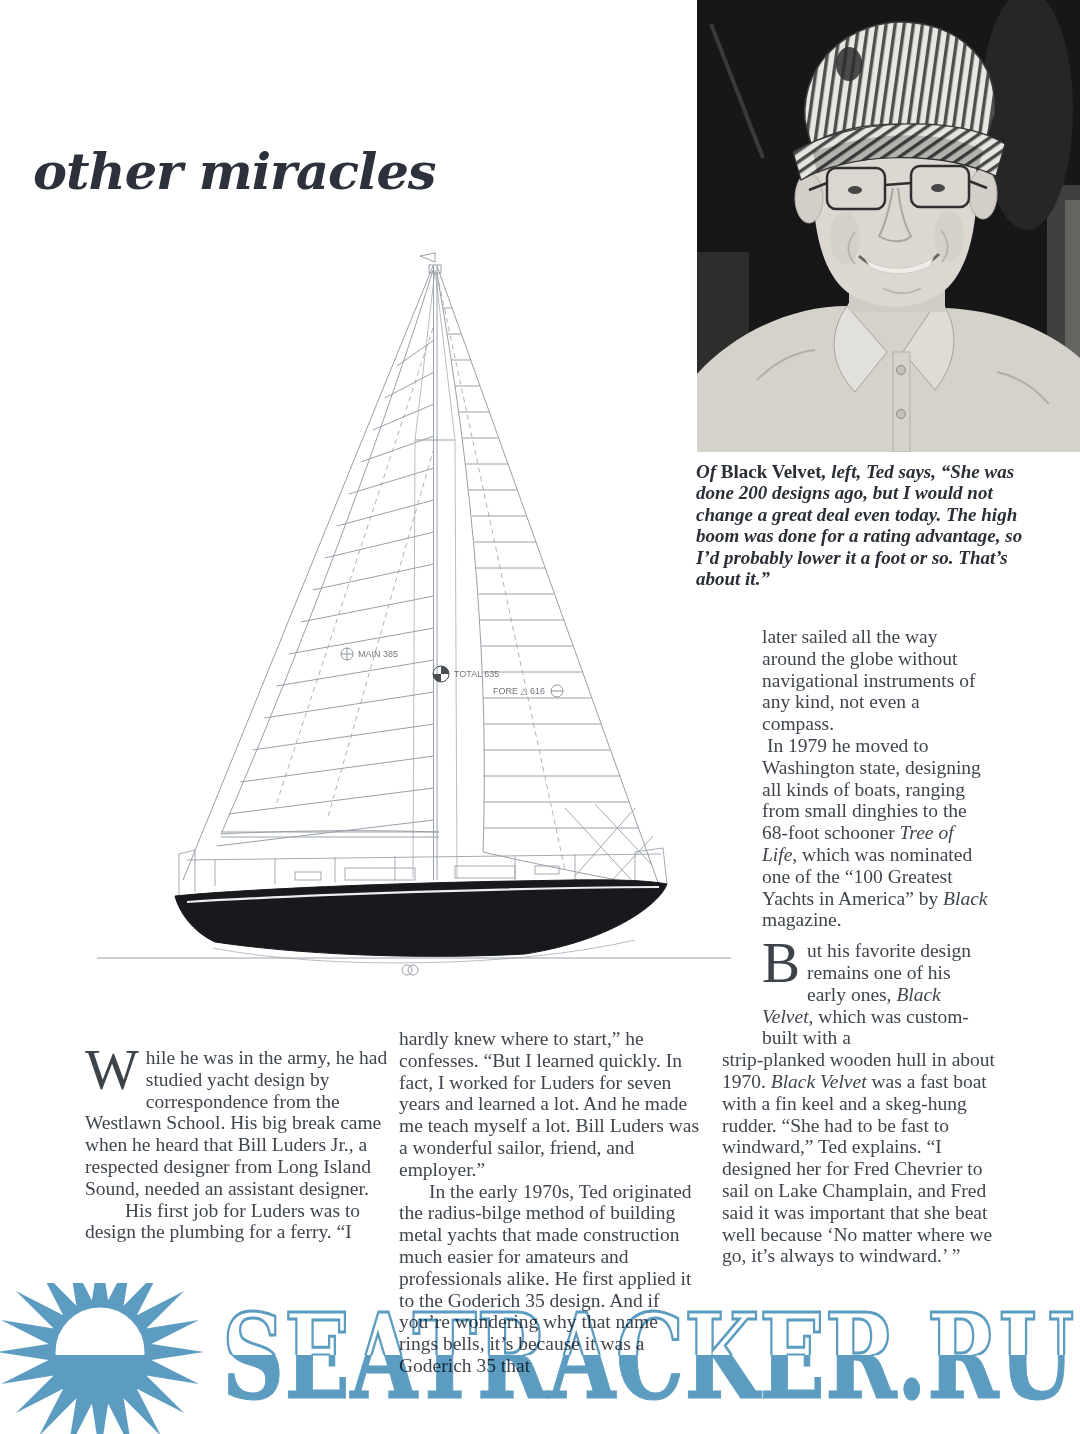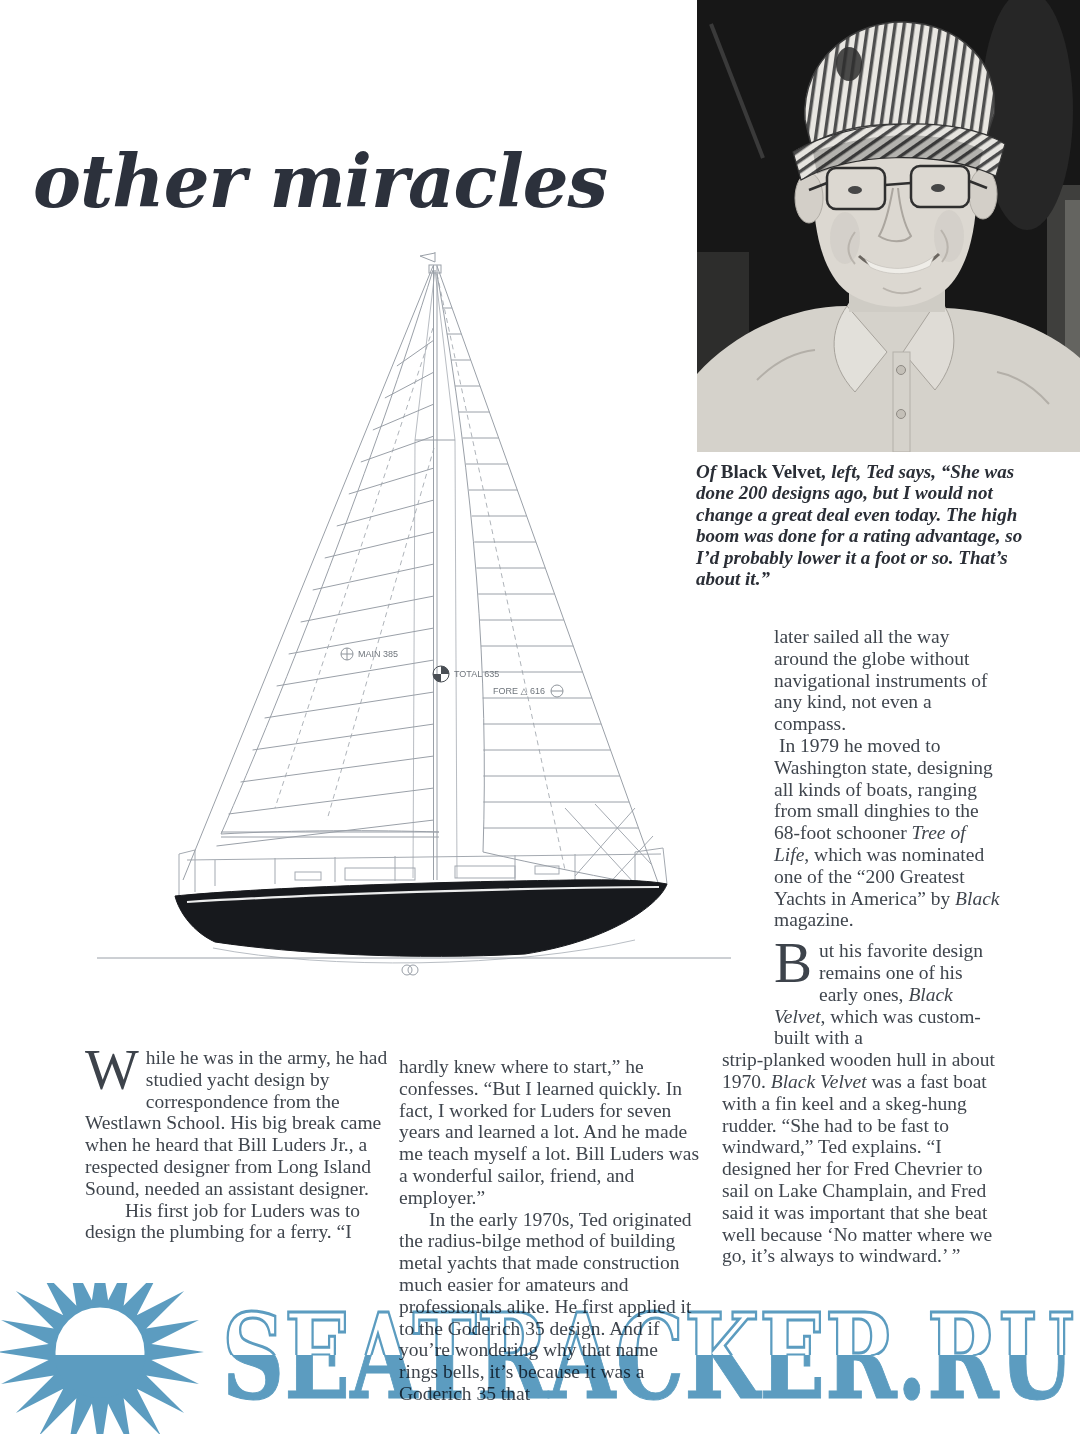--- a/index.html
+++ b/index.html
@@ -4,35 +4,35 @@
 <style>
   html,body { margin:0; padding:0; background:#e8e8e8; }
   .page {
     position:relative; width:1080px; height:1434px; margin:0 auto;
     background:#ffffff; overflow:hidden;
     font-family:"Liberation Serif", serif; color:#3f454d;
   }
   .title {
     position:absolute; left:33px; top:146px;
     font-family:"DejaVu Serif", serif; font-style:italic; font-weight:700;
-    font-size:72px; line-height:1; color:#2c313c; letter-spacing:-1px;
+    font-size:51px; line-height:1; color:#2c313c; letter-spacing:-1px;
   }
   .photo { position:absolute; left:697px; top:0; width:383px; height:452px; }
   .caption {
     position:absolute; left:696px; top:461px; width:328px;
     font-style:italic; font-weight:700; font-size:19px; line-height:21.4px;
     color:#2a2e36;
   }
   .caption .roman { font-style:normal; }
   .col { position:absolute; font-size:19.5px; line-height:21.8px; }
   .col p { margin:0; }
   .col-left  { left:85px;  top:1028px; width:305px; }
-  .col-mid   { left:399px; top:1028px; width:301px;margin-top:28px; }
+  .col-mid   { left:399px; top:1028px; width:301px; }
   .col-right { left:722px; top:626px;  width:292px; }
-  .rc-narrow { margin-left:52px; width:231px; }
+  .rc-narrow { margin-left:40px; width:231px; }
   .b-para { margin-top:9px; }
   .indent30 { text-indent:30px; }
   .indent40 { text-indent:40px; }
   .indent5  { text-indent:5px; }
   .gap-top { margin-top:19px !important; }
   .dropcap {
     float:left; font-size:57px; line-height:44px; padding:1px 7px 0 0;
     color:#3d434b;
   }
   .ital { font-style:italic; }
@@ -233,21 +233,21 @@
         <text x="398" y="446">FORE △ 616</text>
         <circle cx="462" cy="443" r="6" stroke="#8f959c" fill="none"></circle>
         <line x1="456" y1="443" x2="468" y2="443" stroke="#8f959c"></line>
       </g>
     </g>
   </svg>
 
   <div class="col col-right">
     <div class="rc-narrow">
       <p>later sailed all the way around the globe without navigational instruments of any kind, not even a compass.</p>
-      <p class="indent5"><span>In 1979 he moved to Washington state, designing all kinds of boats, ranging from small dinghies to the 68-foot schooner </span><span class="ital">Tree of Life</span><span>, which was nominated one of the “200 Greatest Yachts in America” by </span><span class="ital">Black</span><span> magazine.</span></p>
+      <p class="indent5"><span>In 1979 he moved to Washington state, designing all kinds of boats, ranging from small dinghies to the 68-foot schooner </span><span class="ital">Tree of Life</span><span>, which was nominated one of the “100 Greatest Yachts in America” by </span><span class="ital">Black</span><span> magazine.</span></p>
     </div>
     <div class="rc-narrow b-para">
       <span class="dropcap">B</span><span>ut his favorite design remains one of his early ones, </span><span class="ital">Black Velvet</span><span>, which was custom-built with a</span>
     </div>
     <p><span>strip-planked wooden hull in about 1970. </span><span class="ital">Black Velvet</span><span> was a fast boat with a fin keel and a skeg-hung rudder. “She had to be fast to windward,” Ted explains. “I designed her for Fred Chevrier to sail on Lake Champlain, and Fred said it was important that she beat well because ‘No matter where we go, it’s always to windward.’ ”</span></p>
   </div>
 
   <div class="col col-left">
     <p class="gap-top"><span class="dropcap">W</span><span>hile he was in the army, he had studied yacht design by correspondence from the Westlawn School. His big break came when he heard that Bill Luders Jr., a respected designer from Long Island Sound, needed an assistant designer.</span></p>
     <p class="indent40">His first job for Luders was to design the plumbing for a ferry. “I</p>

